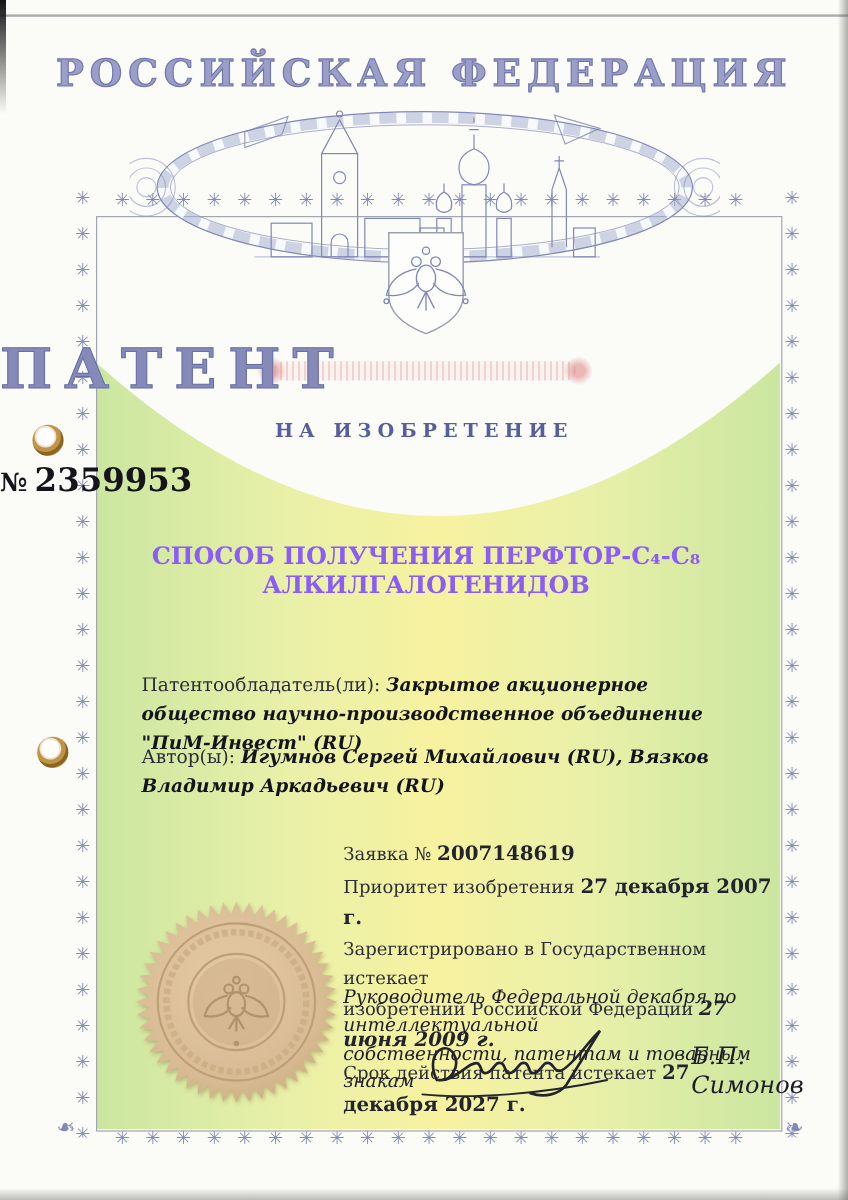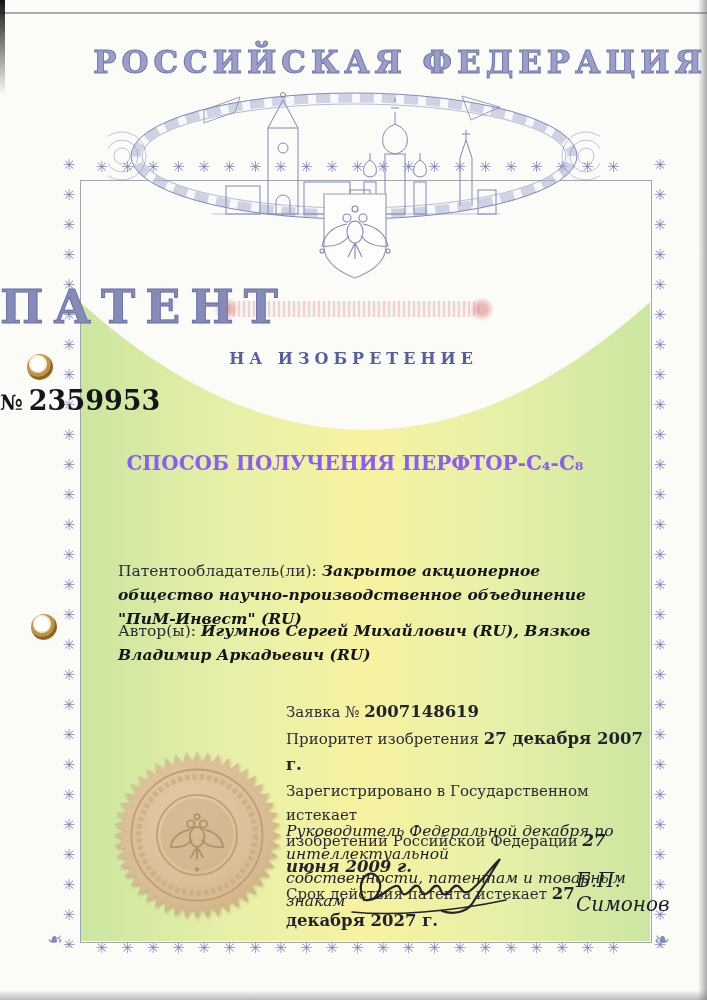--- a/index.html
+++ b/index.html
@@ -19,21 +19,21 @@
   .orn-bottom{left:56px;top:939px;width:616px;text-align:center;font-size:15px;letter-spacing:13px;white-space:nowrap;overflow:hidden;}
   .orn-left{left:60px;top:156px;height:792px;writing-mode:vertical-rl;font-size:15px;letter-spacing:12px;white-space:nowrap;overflow:hidden;}
   .orn-right{left:651px;top:156px;height:792px;writing-mode:vertical-rl;font-size:15px;letter-spacing:12px;white-space:nowrap;overflow:hidden;}
   .flourish{position:absolute;font-size:19px;color:#8288bb;z-index:2;}
   .flourish-bl{left:47px;top:928px;transform:scaleX(-1);}
   .flourish-br{left:654px;top:928px;}
   
   .eyelet{position:absolute;width:26px;height:26px;border-radius:50%;z-index:3;
     background:radial-gradient(circle at 42% 38%, #ffffff 0 33%, #efe6cf 35% 39%, #c09446 43% 56%, #8a6420 60% 70%, #dcc48d 76% 86%, rgba(60,40,10,.3) 90%, rgba(0,0,0,0) 94%);}
   
-  .country{position:absolute;left:0;top:44px;width:100%;text-align:right;font-size:31px;font-weight:700;
+  .country{position:absolute;left:0;top:44px;width:100%;text-align:center;font-size:31px;font-weight:700;
     letter-spacing:5px;color:#9a9ec8;-webkit-text-stroke:1px #7277ad;z-index:3;}
   .engraving{position:absolute;left:108px;top:86px;z-index:3;}
   .patent-band{position:absolute;left:228px;top:301px;width:252px;height:16px;border-radius:8px;z-index:3;
     background:repeating-linear-gradient(90deg, rgba(225,140,140,.38) 0 2px, rgba(225,140,140,.08) 2px 5px);}
   .rosette{position:absolute;width:24px;height:24px;border-radius:50%;z-index:3;
     background:radial-gradient(circle, rgba(220,130,130,.55) 0 30%, rgba(220,130,130,0) 72%);}
   .patent-title{position:absolute;left:0;top:280px;width:100%;text-align:left;font-size:46px;font-weight:700;
     letter-spacing:10px;color:#858ab8;-webkit-text-stroke:.9px #666da6;text-shadow:0 0 1px rgba(255,255,255,.9);z-index:4;}
   .patent-sub{position:absolute;left:0;top:349px;width:100%;text-align:center;font-size:16px;font-weight:700;
     letter-spacing:5px;color:#575e9e;z-index:4;}
@@ -140,20 +140,21 @@
   <div class="rosette" style="left:214px;top:297px;"></div>
   <div class="rosette" style="left:470px;top:297px;"></div>
   <div class="patent-title">ПАТЕНТ</div>
   <div class="patent-sub">НА ИЗОБРЕТЕНИЕ</div>
   <div class="patent-no">
     <span class="sign">№</span><span>2359953</span>
   </div>
 
   <div class="inv-title">
     <div>СПОСОБ ПОЛУЧЕНИЯ ПЕРФТОР-С₄-С₈</div>
+    <div>АЛКИЛГАЛОГЕНИДОВ</div>
   </div>
 
   <div class="block holder">
     <span class="lbl">Патентообладатель(ли):</span>
     <span class="val">Закрытое акционерное общество научно-производственное объединение "ПиМ-Инвест" (RU)</span>
   </div>
   <div class="block authors">
     <span class="lbl">Автор(ы):</span>
     <span class="val">Игумнов Сергей Михайлович (RU), Вязков Владимир Аркадьевич (RU)</span>
   </div>

